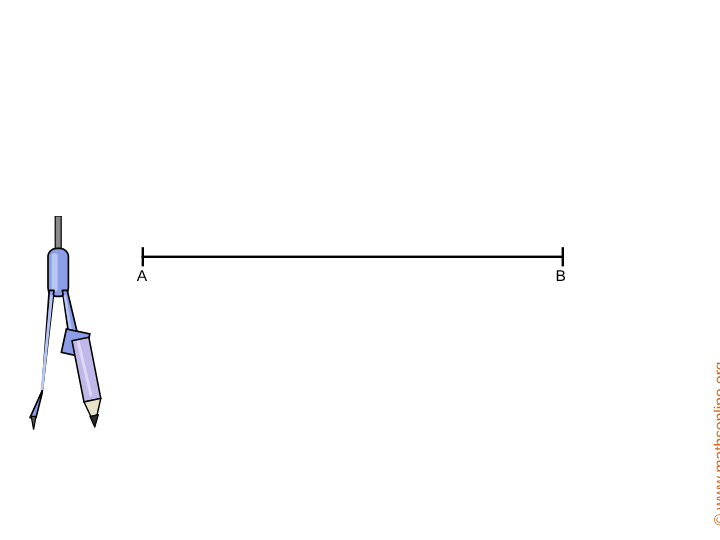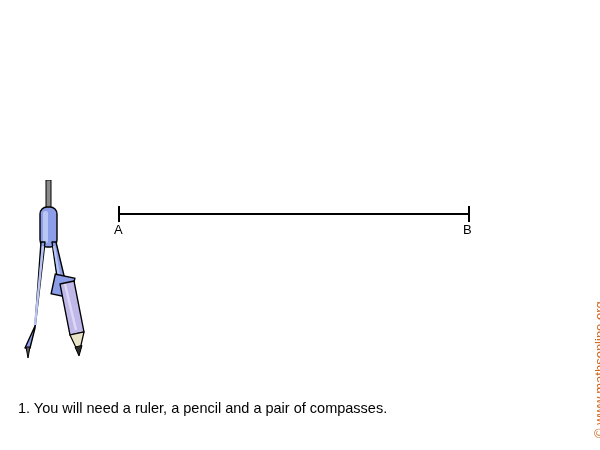--- a/index.html
+++ b/index.html
@@ -124,19 +124,18 @@
   </div>
 
   <div class="segment-wrap">
     <div class="seg-line"></div>
     <div class="seg-tick left"></div>
     <div class="seg-tick right"></div>
     <div class="seg-label a">A</div>
     <div class="seg-label b">B</div>
   </div>
 
-  <div class="caption">1. You will need a ruler, a pencil and a pair of compasses.</div>
 
   <div class="copyright">
     <span>© www.mathsonline.org</span>
   </div>
 
 </div>
 
 </body></html>

